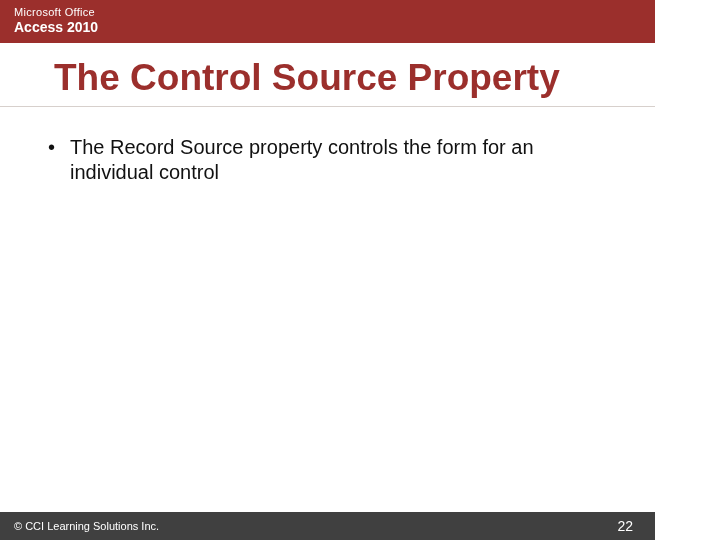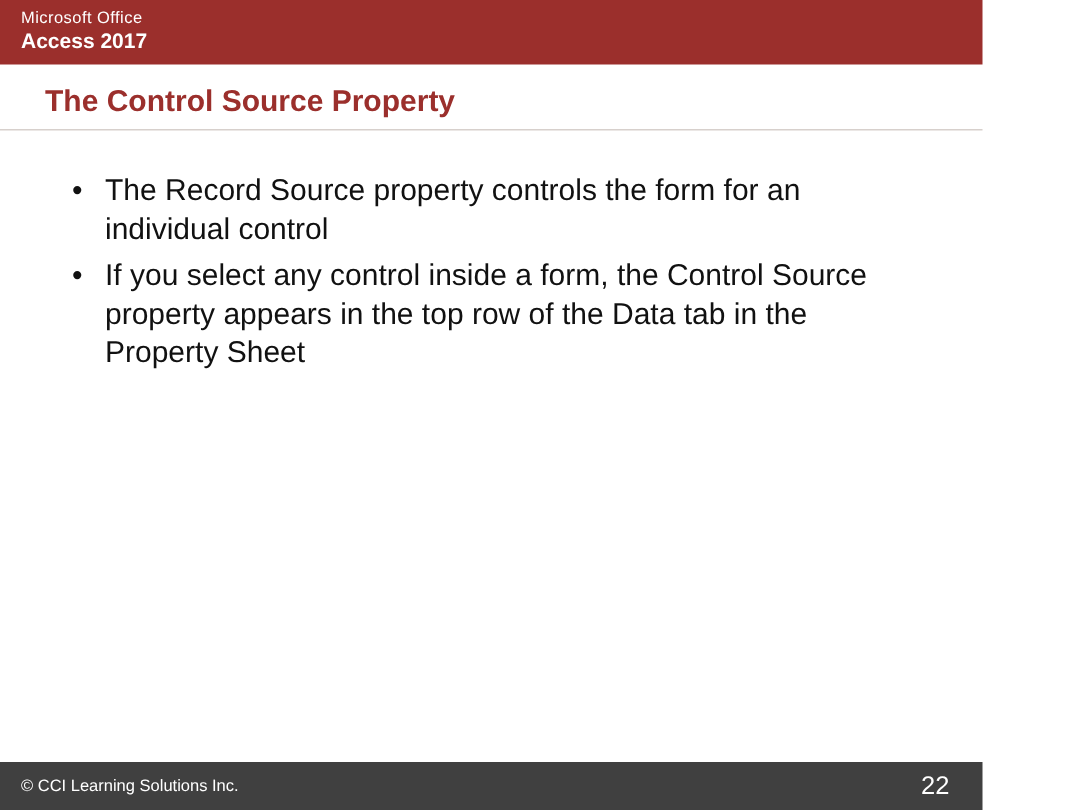--- a/index.html
+++ b/index.html
@@ -2,46 +2,45 @@
 <html><head>
 <meta charset="utf-8">
 <style>
   * { margin: 0; padding: 0; box-sizing: border-box; }
   html, body { width: 720px; height: 540px; font-family: "Segoe UI", Arial, sans-serif; background: #fff; }
   .slide { width: 655px; height: 540px; position: relative; display: flex; flex-direction: column; }
   .header-band { background: #9b2f2c; color: #fff; padding: 6px 14px 8px 14px; }
   .brand-top { font-size: 11px; font-weight: 400; letter-spacing: 0.3px; }
   .brand-bottom { font-size: 14px; font-weight: 700; margin-top: 1px; }
   .title-area { padding: 14px 30px 6px 30px; border-bottom: 1px solid #d7d0cc; }
-  .title { color: #9b2f2c; font-size: 20px; font-weight: 700; line-height: 1.15; }
+  .title { color: #9b2f2c; font-size: 37px; font-weight: 700; line-height: 1.15; margin-left: 24px; }
   .body-area { flex: 1; padding: 28px 42px 0 42px; }
   .bullets { list-style: none; }
   .bullets li { position: relative; padding-left: 28px; font-size: 20px; line-height: 1.28; color: #111; margin-bottom: 6px; }
   .bullets li::before { content: "•"; position: absolute; left: 6px; top: 0; color: #111; font-size: 20px; }
   .footer-band { background: #404040; color: #fff; display: flex; justify-content: space-between; align-items: center; padding: 6px 22px 6px 14px; font-size: 11px; }
-  .page-num { font-size: 17px; }
+  .page-num { font-size: 14px; }
 </style>
 </head>
 <body>
 
 <div class="slide">
 
   <div class="header-band">
     <div class="brand-top">Microsoft Office</div>
-    <div class="brand-bottom">Access 2017</div>
+    <div class="brand-bottom">Access 2010</div>
   </div>
 
   <div class="title-area">
     <h1 class="title">The Control Source Property</h1>
   </div>
 
   <div class="body-area">
     <ul class="bullets">
       <li>The Record Source property controls the form for an individual control</li>
-      <li>If you select any control inside a form, the Control Source property appears in the top row of the Data tab in the Property Sheet</li>
     </ul>
   </div>
 
   <div class="footer-band">
     <span>© CCI Learning Solutions Inc.</span>
     <span class="page-num">22</span>
   </div>
 
 </div>
 

